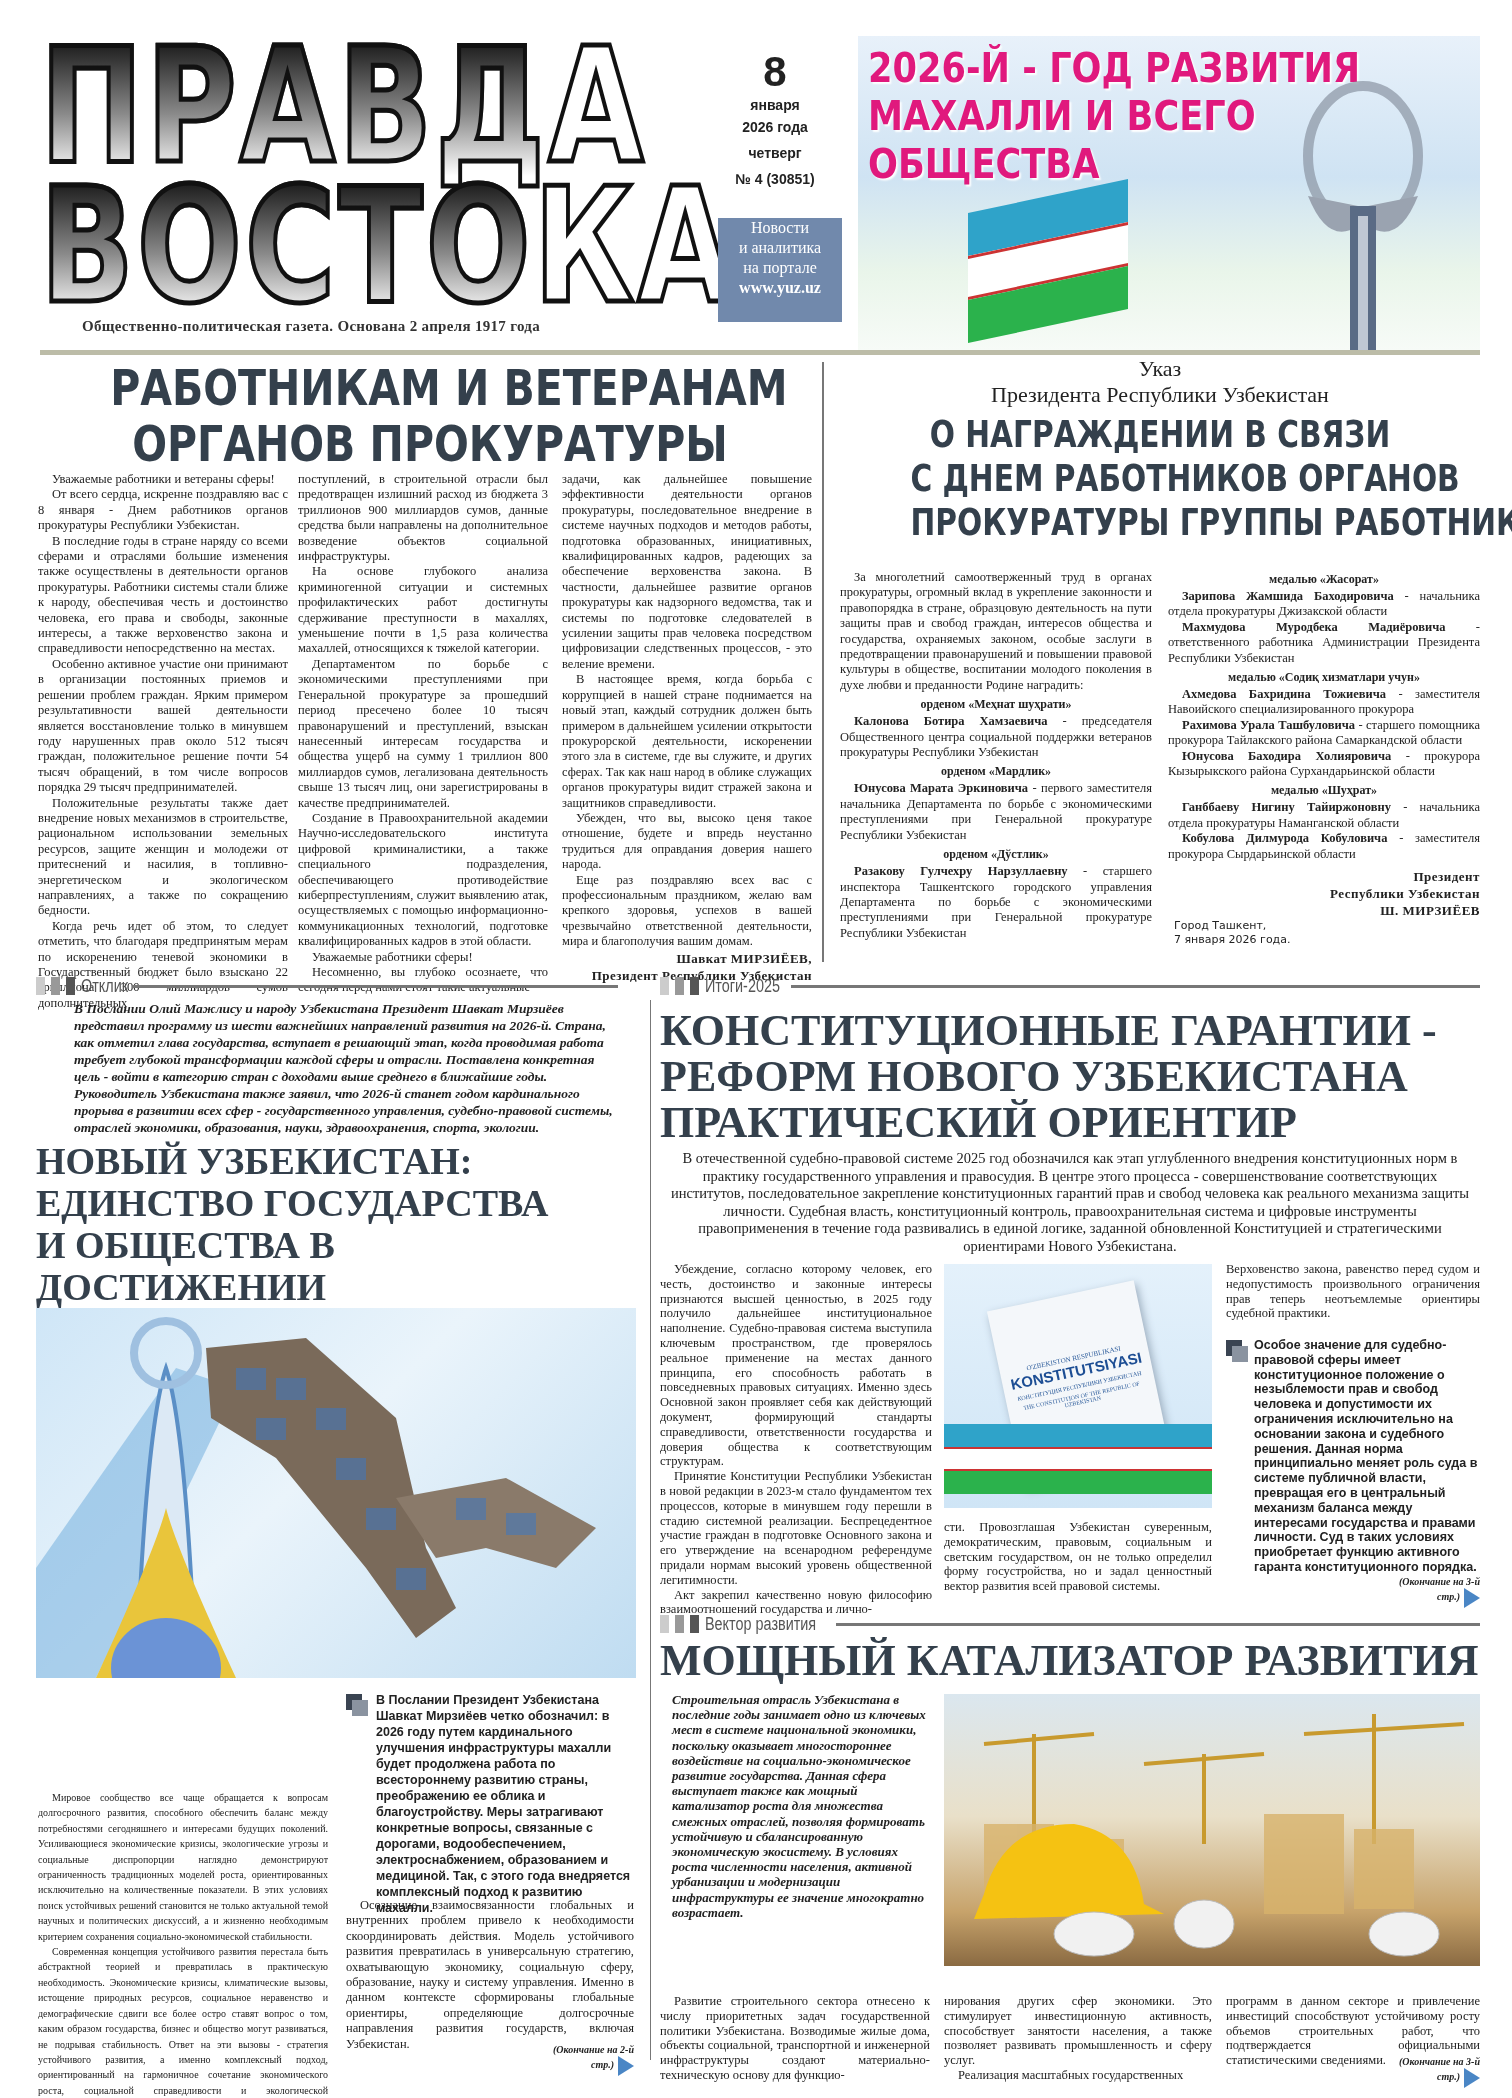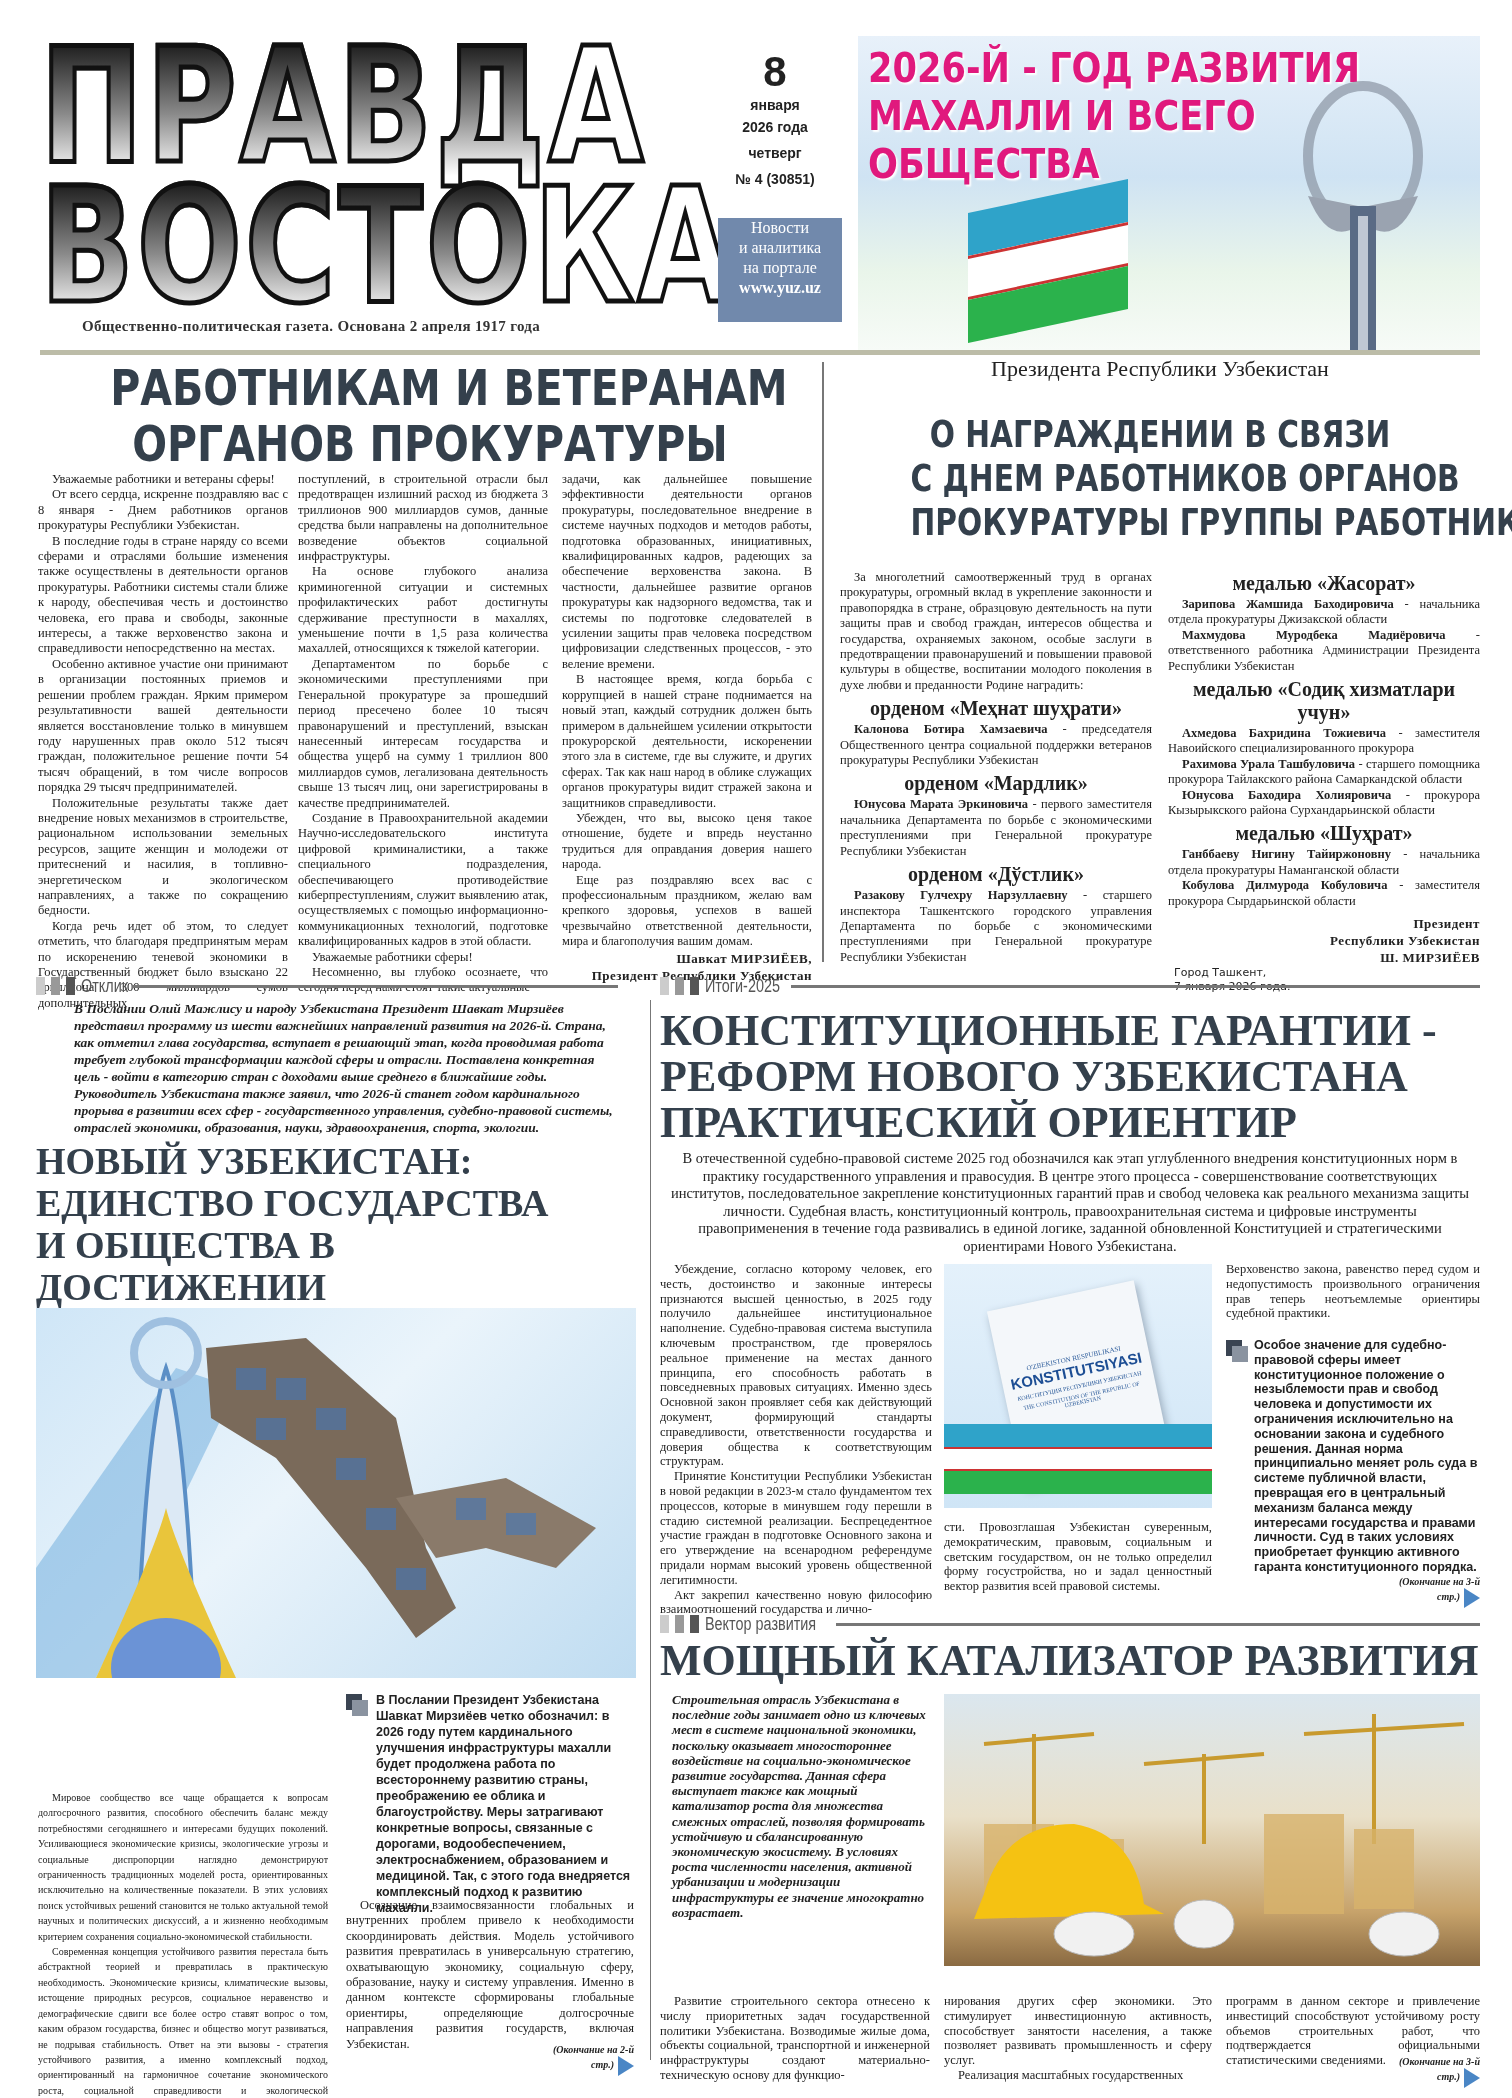--- a/index.html
+++ b/index.html
@@ -18,21 +18,21 @@
 .flag{position:absolute;left:110px;top:160px;width:160px;height:130px;transform:skewY(-12deg)}
 .flag .b{height:33%;background:#2fa3c9}.flag .w{height:34%;background:#fff;border-top:3px solid #c33;border-bottom:3px solid #c33}.flag .g{height:33%;background:#2bb24c}
 .monument{position:absolute;left:430px;top:40px;width:150px;height:280px}
 .hr-top{left:40px;top:350px;width:1440px;height:5px;background:#bcbca8}
 .vr{background:#777;width:2px}
 .h-condensed{font-family:"DejaVu Sans","Liberation Sans",sans-serif;font-weight:900;color:#34404c;text-align:center;white-space:nowrap}
 .col{font-size:12.5px;line-height:15.4px;text-align:justify;color:#222}
 .col p{text-indent:14px}
 .sig{text-align:right;font-weight:bold;font-size:13px;line-height:17px;letter-spacing:.5px}
 .ukaz-sub{font-size:22px;line-height:26px;text-align:center;color:#222}
-.award-h{font-weight:bold;font-size:20px;text-align:center;margin:4px 0 2px}
+.award-h{font-weight:bold;font-size:12px;text-align:center;margin:4px 0 2px}
 .award p{font-size:12.5px;line-height:15.4px;text-indent:14px;text-align:justify}
 .award b{font-weight:bold}
 .rubric{height:24px;display:flex;align-items:center;gap:6px}
 .rubric .sq{width:9px;height:18px}
 .rubric .lbl{font-family:"Liberation Sans",sans-serif;font-size:18px;color:#555;transform:scaleX(.8);transform-origin:left;white-space:nowrap;margin-right:-14px}
 .rubric .line{flex:1;height:3px;background:#777}
 .lead-it{font-style:italic;font-weight:bold;font-size:14px;line-height:18px;color:#222}
 .serif-h{font-family:"Liberation Serif","DejaVu Serif",serif;font-weight:bold;color:#34404c;text-align:left;line-height:1.0}
 .quote{font-weight:bold;font-size:13.5px;line-height:17.5px;color:#222;font-family:"Liberation Sans",sans-serif}
 .cont{font-style:italic;font-size:10px;line-height:12px;text-align:right;font-weight:bold}
@@ -113,20 +113,21 @@
   <p>Еще раз поздравляю всех вас с профессиональным праздником, желаю вам крепкого здоровья, успехов в вашей чрезвычайно ответственной деятельности, мира и благополучия вашим домам.</p>
   <div class="sig">
     <div>Шавкат МИРЗИЁЕВ,</div>
     <div>Президент Республики Узбекистан</div>
   </div>
 </div>
 
 <div class="abs vr" style="left:822px;top:362px;height:600px"></div>
 
 <div class="abs ukaz-sub" style="left:840px;top:356px;width:640px">
+  <div>Указ</div>
   <div>Президента Республики Узбекистан</div>
 </div>
 <div class="abs h-condensed" style="left:840px;top:412px;width:640px;font-size:38px;line-height:44px;transform:scaleX(.78);transform-origin:center top">
   <div>О НАГРАЖДЕНИИ В СВЯЗИ</div>
   <div>С ДНЕМ РАБОТНИКОВ ОРГАНОВ</div>
   <div>ПРОКУРАТУРЫ ГРУППЫ РАБОТНИКОВ</div>
 </div>
 
 <div class="abs award" style="left:840px;top:570px;width:312px">
   <p>За многолетний самоотверженный труд в органах прокуратуры, огромный вклад в укрепление законности и правопорядка в стране, образцовую деятельность на пути защиты прав и свобод граждан, интересов общества и государства, охраняемых законом, особые заслуги в предотвращении правонарушений и повышении правовой культуры в обществе, воспитании молодого поколения в духе любви и преданности Родине наградить:</p>

